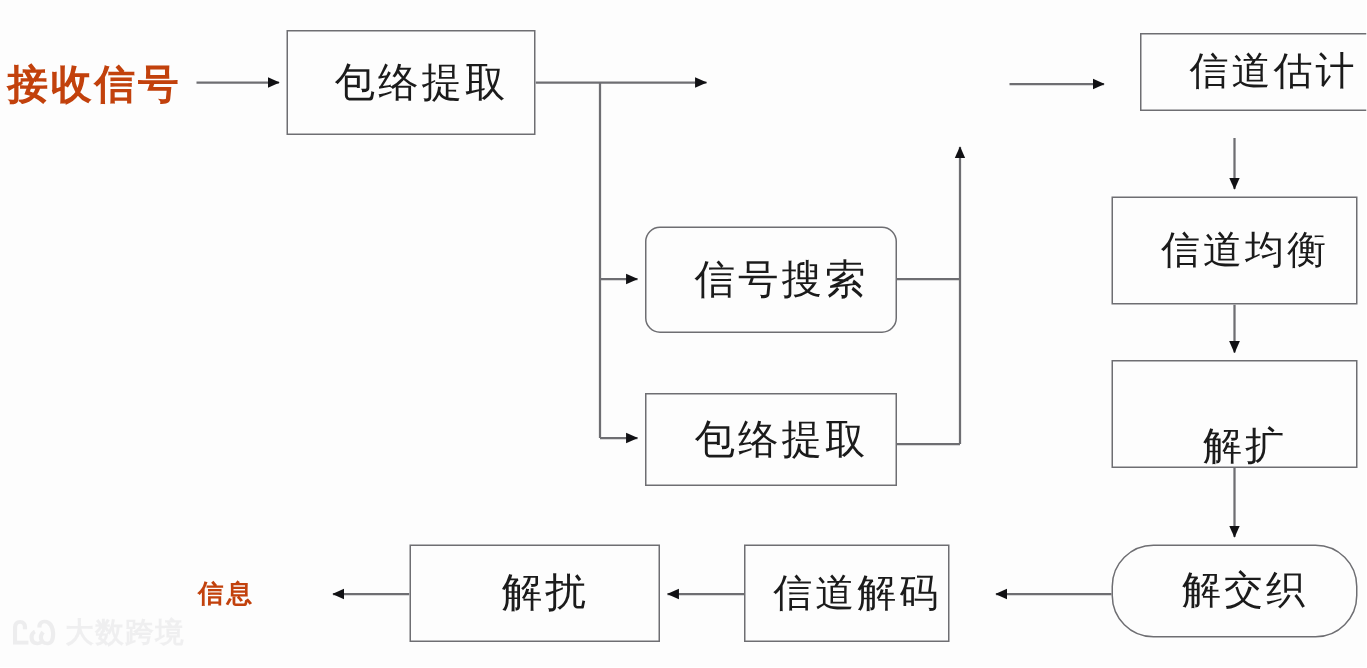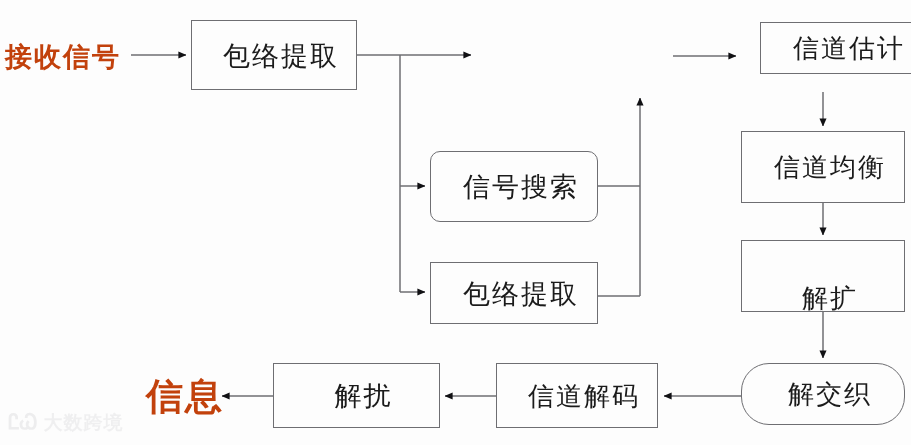--- a/index.html
+++ b/index.html
@@ -143,30 +143,30 @@
   </div>
 
   <div class="node-box" style="left:741px; top:240px; width:164px; height:72px;align-items:flex-end;">
     <span class="node-label" style="font-size:26px;">解扩</span>
   </div>
 
   <div class="node-box" style="left:741px; top:363px; width:164px; height:62px;border-radius:28px;">
     <span class="node-label" style="font-size:26px;">解交织</span>
   </div>
 
-  <div class="node-box" style="left:496px; top:363px; width:162px; height:65px;">
+  <div class="node-box" style="left:496px; top:363px; width:137px; height:65px;">
     <span class="node-label" style="font-size:26px;">信道解码</span>
   </div>
 
   <div class="node-box" style="left:273px; top:363px; width:167px; height:65px;">
     <span class="node-label" style="font-size:27px;">解扰</span>
   </div>
 
   <div class="edge-text" style="left:5px; top:36px; height:40px; font-size:27px;">接收信号</div>
 
-  <div class="edge-text" style="left:146px; top:376px; height:40px; font-size:37px;">信息</div>
+  <div class="edge-text" style="left:132px; top:376px; height:40px; font-size:17px;">信息</div>
 
   <div id="watermark">
     <span class="wm-mark">ᏝᏇ</span>
     <span class="wm-text">大数跨境</span>
   </div>
 
 </div>
 
 </body></html>

